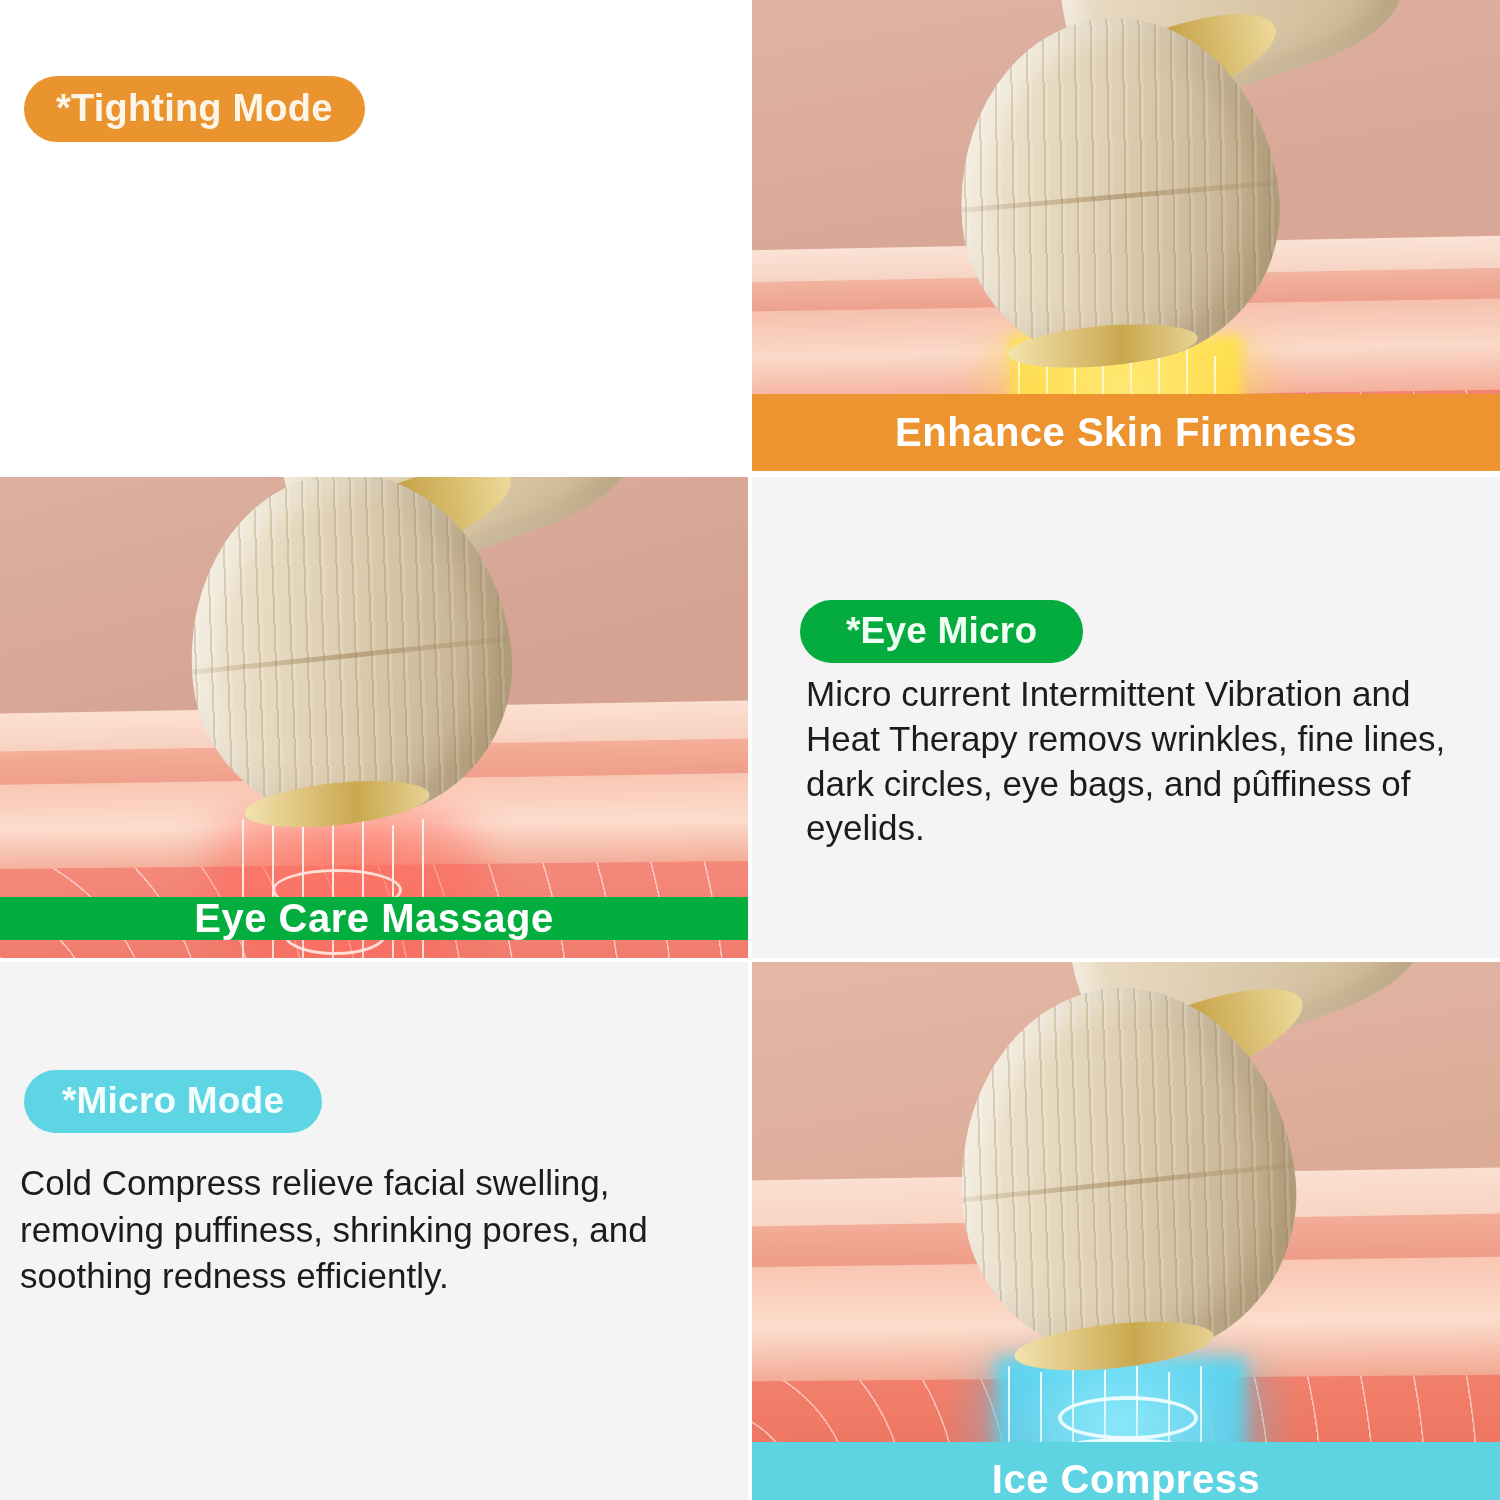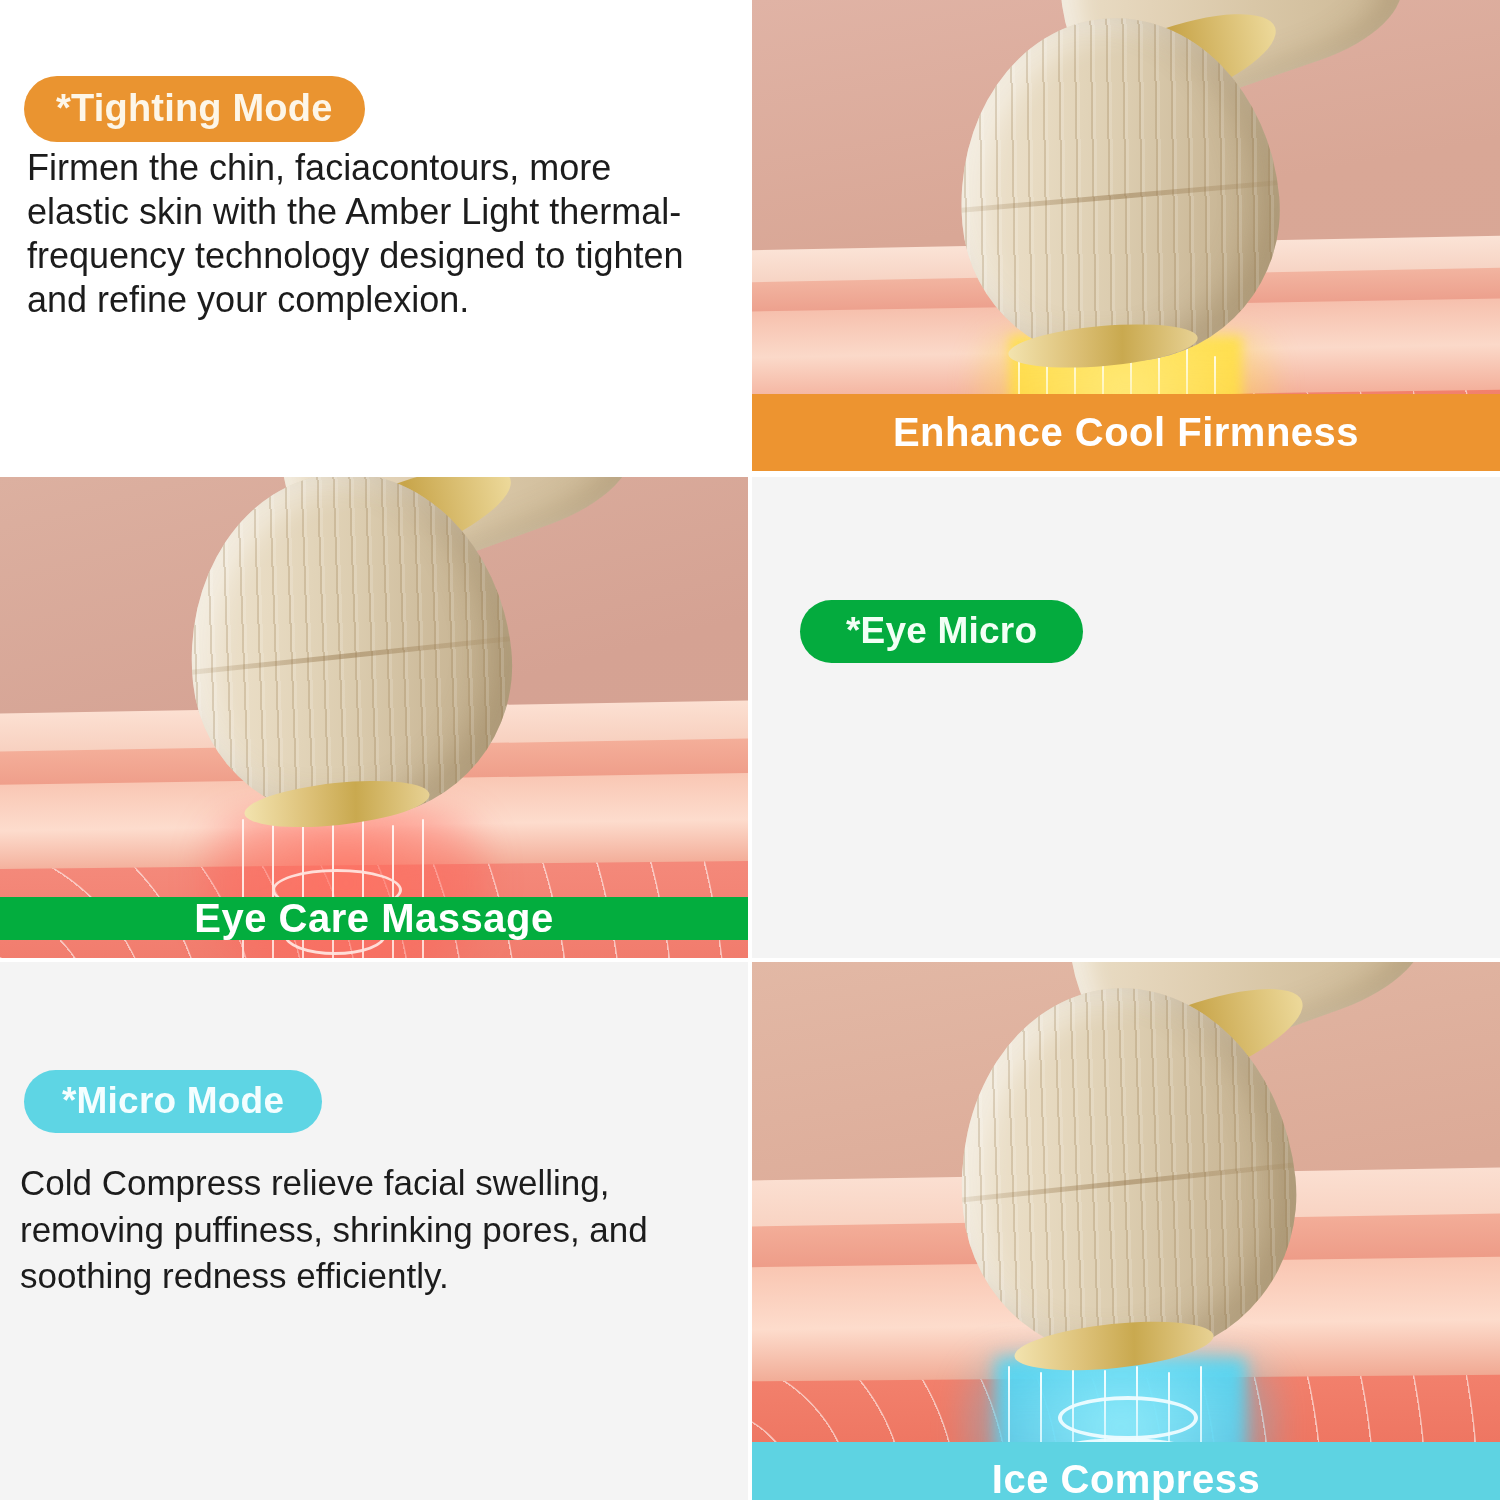--- a/index.html
+++ b/index.html
@@ -117,21 +117,20 @@
   .ray{position:absolute;width:2px;border-radius:2px;}
   .ring{position:absolute;border-radius:50%;border-style:solid;}
 </style>
 </head>
 <body>
 
 <div class="page">
 
   <div class="cell c-tl">
     <div class="badge badge-orange tl-badge">*Tighting Mode</div>
-    <div class="para tl-para">Firmen the chin, faciacontours, more elastic skin with the Amber Light thermal-frequency technology designed to tighten and refine your complexion.</div>
   </div>
 
   <div class="cell c-tr">
     <div class="scene">
       <div class="bg-wall wall-warm"></div>
 
       <div class="skin" style="top:243px;bottom:0;">
         <div class="layer" style="top:0;height:36px;background:linear-gradient(180deg,#fbe3d6,#f6d2c2);transform:rotate(-1.1deg);"></div>
         <div class="layer" style="top:32px;height:34px;background:linear-gradient(180deg,#f2b4a0,#ec9e8b);transform:rotate(-1.1deg);"></div>
         <div class="layer" style="top:62px;height:96px;background:linear-gradient(180deg,#f6c0ad 0%,#fbd9c9 48%,#f3ac97 100%);transform:rotate(-1deg);"></div>
@@ -160,21 +159,21 @@
         <div class="gold-ring" style="left:298px;top:30px;width:232px;height:74px;transform:rotate(-20deg);
                     background:linear-gradient(100deg,#fbefb6 0%,#e2c574 32%,#c8a54a 55%,#efdc9f 100%);"></div>
         <div class="head" style="left:208px;top:18px;width:318px;height:344px;transform:rotate(-5deg);">
           <div class="ribs"></div>
           <div class="head-seam" style="top:176px;"></div>
         </div>
         <div class="head-tip" style="left:256px;top:326px;width:190px;height:40px;transform:rotate(-5deg);"></div>
       </div>
 
       <div class="capbar cap-orange" style="top:394px;height:77px;">
-        <span>Enhance Cool  Firmness</span>
+        <span>Enhance Skin  Firmness</span>
       </div>
     </div>
   </div>
 
   <div class="cell c-ml">
     <div class="scene">
       <div class="bg-wall wall-warm2"></div>
 
       <div class="skin" style="top:230px;bottom:0;">
         <div class="layer" style="top:0;height:42px;background:linear-gradient(180deg,#fce0d2,#f7cfbe);transform:rotate(-1deg);"></div>
@@ -210,20 +209,21 @@
       </div>
 
       <div class="capbar cap-green" style="top:420px;height:43px;">
         <span>Eye Care Massage</span>
       </div>
     </div>
   </div>
 
   <div class="cell c-mr"></div>
   <div class="badge badge-green mr-badge">*Eye Micro</div>
+  <div class="para mr-para">Micro current Intermittent Vibration and Heat Therapy removs wrinkles, fine lines, dark circles, eye bags, and pûffiness of eyelids.</div>
 
   <div class="cell c-bl"></div>
   <div class="badge badge-cyan bl-badge">*Micro Mode</div>
   <div class="para bl-para">Cold Compress relieve facial swelling, removing puffiness, shrinking pores, and soothing redness efficiently.</div>
 
   <div class="cell c-br">
     <div class="scene">
       <div class="bg-wall wall-warm3"></div>
 
       <div class="skin" style="top:212px;bottom:0;">

